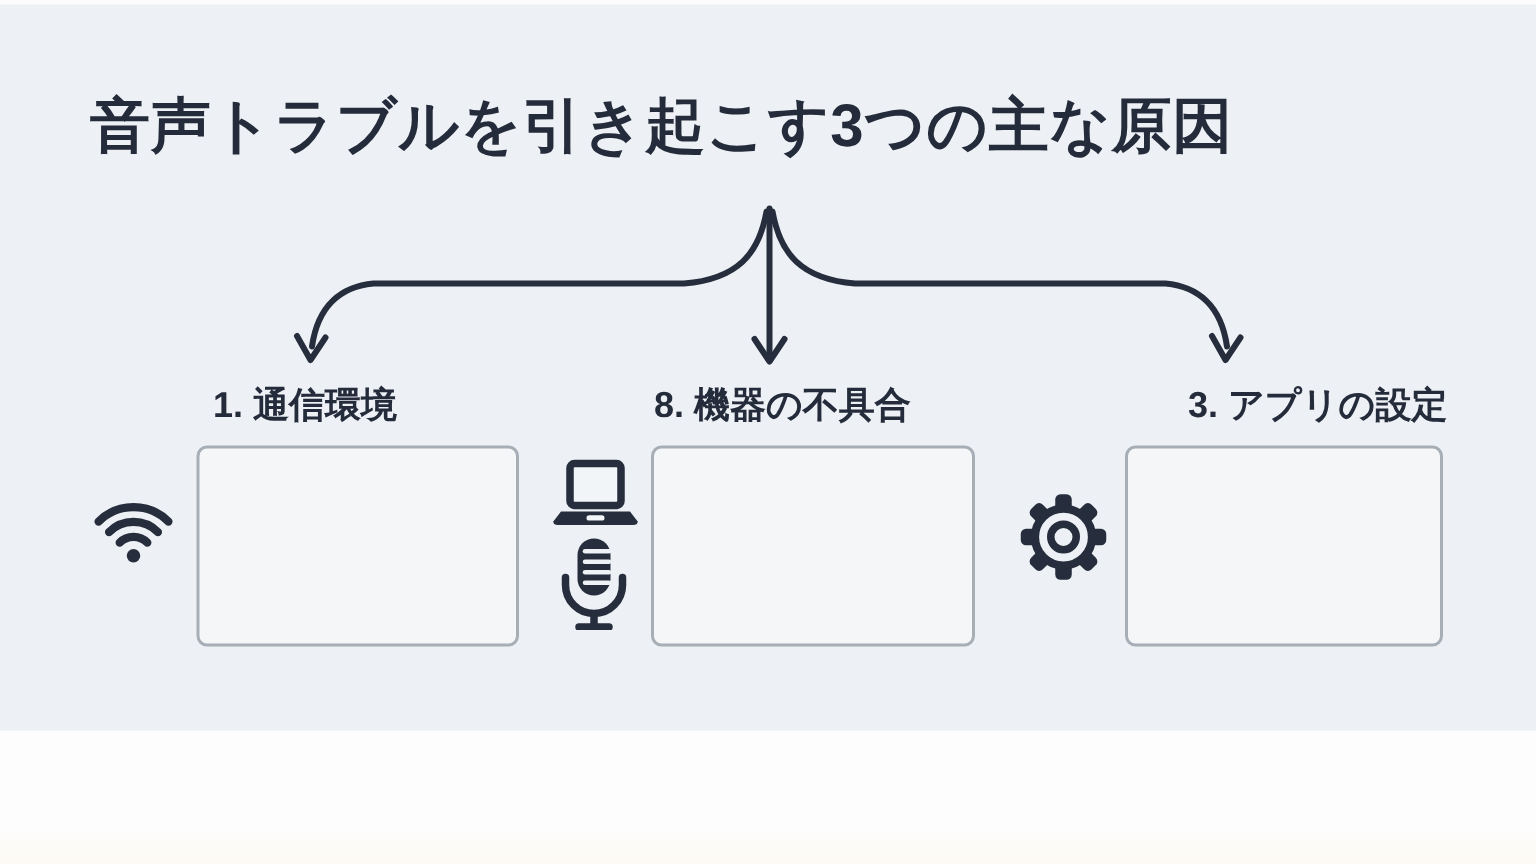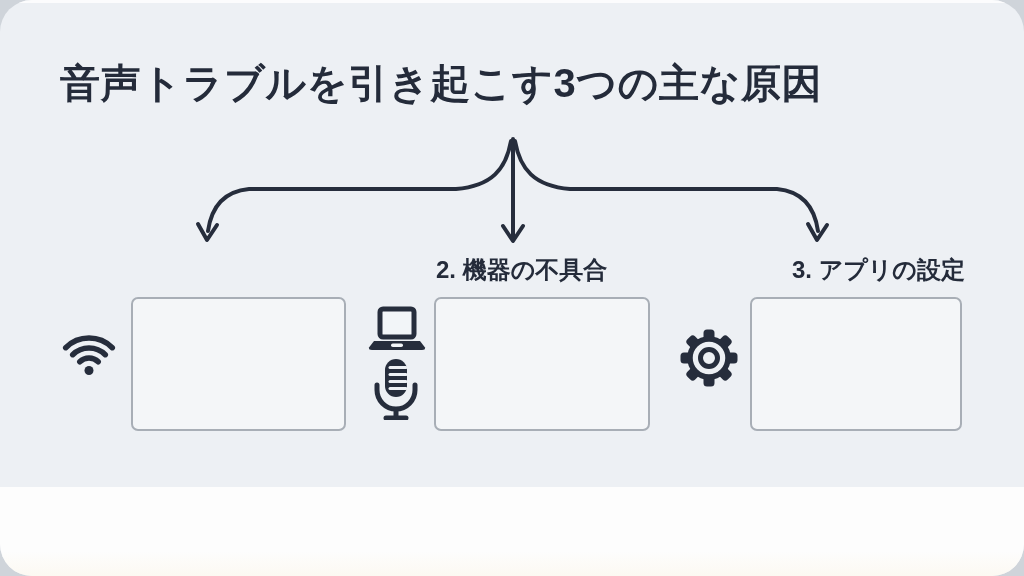--- a/index.html
+++ b/index.html
@@ -1,20 +1,19 @@
 <!DOCTYPE html>
 <html><head>
 <meta charset="utf-8">
 <style>
   html,body{margin:0;padding:0;background:#cfd4da;}
   .canvas{
     position:relative;width:1024px;height:576px;overflow:hidden;
     background:#edf0f4;
     font-family:"Liberation Sans","DejaVu Sans",sans-serif;
-    border-radius:32px;
   }
   .top-edge{position:absolute;left:0;top:0;width:1024px;height:3px;background:rgba(255,255,255,.8);}
   .bottom-band{
     position:absolute;left:0;top:487px;width:1024px;height:89px;
     background:linear-gradient(180deg,#fdfdfd 0%,#fdfdfd 72%,#fcf9f2 100%);
   }
   .page-title{
     position:absolute;left:60px;top:56px;margin:0;
     font-size:40px;font-weight:700;color:#242b3a;letter-spacing:.5px;white-space:nowrap;
   }
@@ -52,21 +51,22 @@
 
   <svg class="arrows" viewBox="0 0 1024 576" fill="none" stroke="#262d3c" stroke-width="4" stroke-linecap="round" stroke-linejoin="round">
     <path d="M 511 141 C 506 169 492 186 456 189 L 249 189 C 228 191 212 203 208 231"></path>
     <path d="M 198 224 L 207 240 L 217 225"></path>
     <path d="M 513 139 L 513 237"></path>
     <path d="M 503 226 L 513 241 L 523 226"></path>
     <path d="M 515 141 C 520 169 534 186 570 189 L 777 189 C 798 191 814 203 818 231"></path>
     <path d="M 808 224 L 817 240 L 827 225"></path>
   </svg>
 
-  <p class="cause-label c2">2. 機器の不具合</p>
+  <p class="cause-label c1">1. 通信環境</p>
+  <p class="cause-label c2">8. 機器の不具合</p>
   <p class="cause-label c3">3. アプリの設定</p>
 
   <div class="card c1"></div>
   <div class="card c2"></div>
   <div class="card c3"></div>
 
   <svg class="icon wifi" width="70" height="52" viewBox="0 0 70 52">
     <g fill="none" stroke="#262d3c" stroke-width="5.5" stroke-linecap="round">
       <path d="M 11.7 22.7 A 33 33 0 0 1 58.3 22.7"></path>
       <path d="M 18.7 29.7 A 23 23 0 0 1 51.3 29.7"></path>

